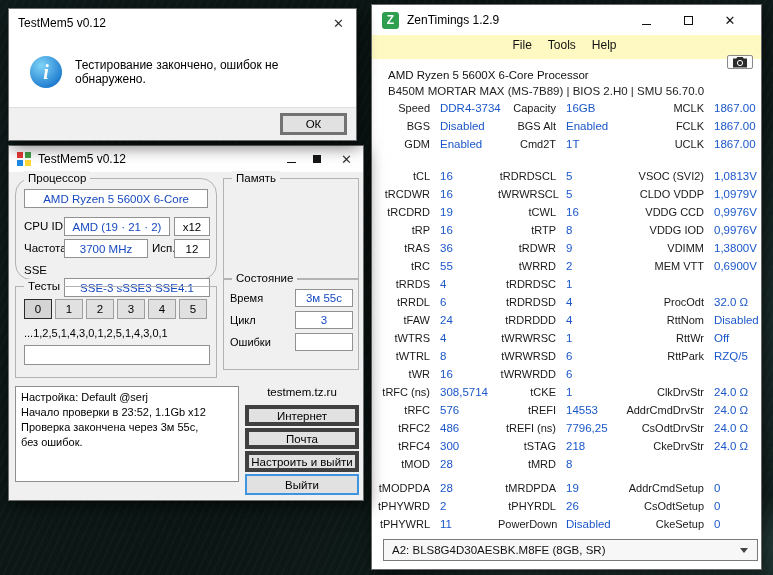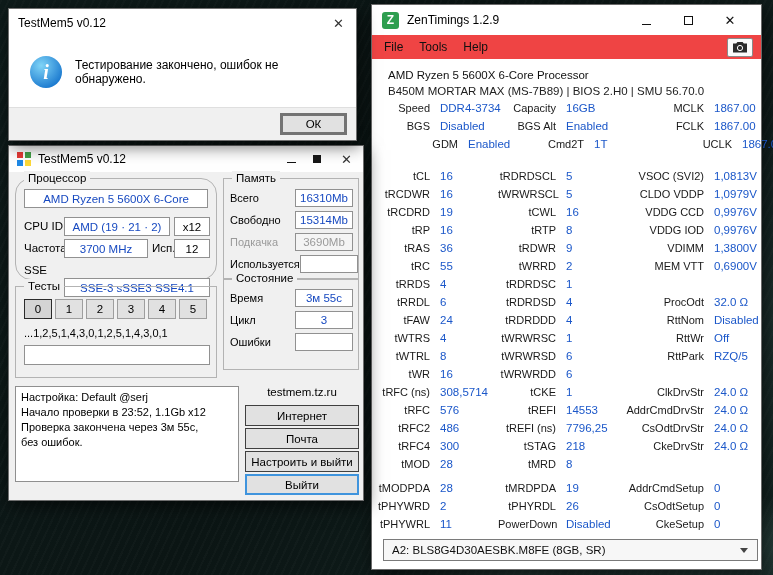--- a/index.html
+++ b/index.html
@@ -57,32 +57,32 @@
   .mrow .muted-field { color: #9a9a9a; background: #f4f4f4; }
   .tbtns { position: absolute; left: 8px; top: 12px; display: flex; gap: 3px; }
   .tbtn { width: 28px; height: 20px; background: #e1e1e1; border: 1px solid #9e9e9e; font: 11.5px "Liberation Sans", sans-serif; color: #000; }
   .tbtn.active { border: 1px solid #2b2b2b; background: #d4d4d4; }
   .seq { position: absolute; left: 8px; top: 40px; width: 186px; height: 16px; font-size: 11px; color: #000; white-space: nowrap; overflow: hidden; }
   .seq-empty { position: absolute; left: 8px; top: 58px; width: 186px; height: 20px; background: #fff; border: 1px solid #919191; }
   .logbox { position: absolute; left: 6px; top: 240px; width: 224px; height: 96px; background: #fff; border: 1px solid #8f8f8f; padding: 3px 5px; }
   .logline { font-size: 11px; line-height: 15px; color: #000; white-space: nowrap; }
   .sitecol { position: absolute; left: 236px; top: 240px; width: 114px; }
   .site { text-align: center; font-size: 11.5px; color: #000; height: 17px; }
-  .abtn { display: block; width: 114px; height: 21px; margin-top: 2px; background: #e1e1e1; border: 1px solid #404040; font: 11.5px "Liberation Sans", sans-serif; color: #000; }
+  .abtn { display: block; width: 114px; height: 21px; margin-top: 2px; background: #e1e1e1; border: 4px solid #404040; font: 11.5px "Liberation Sans", sans-serif; color: #000; }
   .abtn.focused { border: 2px solid #3f94dd; }
 
   
   #zt { left: 371px; top: 4px; width: 391px; height: 566px; background: #fff; border: 1px solid #6a6a6a; }
   .zt-titlebar { height: 30px; background: #fff; display: flex; align-items: center; gap: 8px; padding: 0 10px; font-size: 12px; color: #000; }
   .zt-logo { width: 17px; height: 17px; border-radius: 3px; background: #2e9e4f; color: #fff; font: bold 12px "Liberation Sans", sans-serif; display: flex; align-items: center; justify-content: center; }
   .zt-title { flex: 1; }
   .zt-controls { display: flex; align-items: center; }
   .zt-controls .ctrl { width: 42px; text-align: center; font-size: 13px; color: #111; }
   .max-glyph { display: inline-block; width: 9px; height: 9px; border: 1px solid #111; }
-  .zt-menubar { height: 24px; background: #ef4444; display: flex; align-items: center; padding: 0 8px 0 4px; }
+  .zt-menubar { height: 24px; background: #fef9c3; display: flex; align-items: center; padding: 0 8px 0 4px; flex-direction: column; }
   .zt-menu-items { display: flex; }
   .menu-item { padding: 3px 8px; font-size: 12px; color: #111; }
   .zt-camera { margin-left: auto; width: 26px; height: 19px; background: #fafafa; border: 1px solid #8a8a8a; border-radius: 2px; display: flex; align-items: center; justify-content: center; padding: 0; }
   .zt-info { padding: 8px 0 0 16px; height: 40px; }
   .zt-cpu { font-size: 11.5px; color: #111; line-height: 16px; white-space: nowrap; }
   .zt-board { font-size: 11.5px; color: #222; line-height: 16px; white-space: nowrap; }
   .zt-table { padding-top: 0; }
   .trow { display: grid; grid-template-columns: 60px 66px 60px 64px 84px 57px; height: 18px; line-height: 18px; }
   .tlab { text-align: right; font-size: 11px; color: #1a1a1a; padding-right: 2px; white-space: nowrap; }
   .tval { text-align: left; font-size: 11.5px; color: #1b57c9; padding-left: 8px; white-space: nowrap; }
@@ -131,21 +131,21 @@
           <div class="tval">1867.00</div>
         </div>
         <div class="trow">
           <div class="tlab">BGS</div>
           <div class="tval">Disabled</div>
           <div class="tlab">BGS Alt</div>
           <div class="tval">Enabled</div>
           <div class="tlab">FCLK</div>
           <div class="tval">1867.00</div>
         </div>
-        <div class="trow" style="margin-bottom: 14px; margin-left: 28px;">
+        <div class="trow" style="margin-bottom: 14px;">
           <div class="tlab">GDM</div>
           <div class="tval">Enabled</div>
           <div class="tlab">Cmd2T</div>
           <div class="tval">1T</div>
           <div class="tlab">UCLK</div>
           <div class="tval">1867.00</div>
         </div>
         <div class="trow">
           <div class="tlab">tCL</div>
           <div class="tval">16</div>
@@ -339,38 +339,20 @@
       <span class="lbl" style="left:8px; top:63px;">Частота</span>
       <div class="field blue" style="left:48px; top:60px; width:84px;">3700 MHz</div>
       <span class="lbl" style="left:136px; top:63px;">Исп.</span>
       <div class="field" style="left:158px; top:60px; width:36px;">12</div>
       <span class="lbl" style="left:8px; top:85px;">SSE</span>
       <div class="field blue" style="left:48px; top:99px; width:146px;">SSE-3 sSSE3 SSE4.1</div>
     </div>
 
     <div class="group" id="g-mem">
       <span class="gtitle">Память</span>
-      <div class="mrows">
-          <div class="mrow">
-            <span class="mlabel">Всего</span>
-            <div class="field mfield">16310Mb</div>
-          </div>
-          <div class="mrow">
-            <span class="mlabel">Свободно</span>
-            <div class="field mfield">15314Mb</div>
-          </div>
-          <div class="mrow">
-            <span class="mlabel muted">Подкачка</span>
-            <div class="field mfield muted-field">3690Mb</div>
-          </div>
-          <div class="mrow">
-            <span class="mlabel">Используется</span>
-            <div class="field mfield"></div>
-          </div>
-        </div>
     </div>
 
     <div class="group" id="g-tests">
       <span class="gtitle">Тесты</span>
       <div class="tbtns">
           <button class="tbtn active">0</button>
           <button class="tbtn">1</button>
           <button class="tbtn">2</button>
           <button class="tbtn">3</button>
           <button class="tbtn">4</button>

